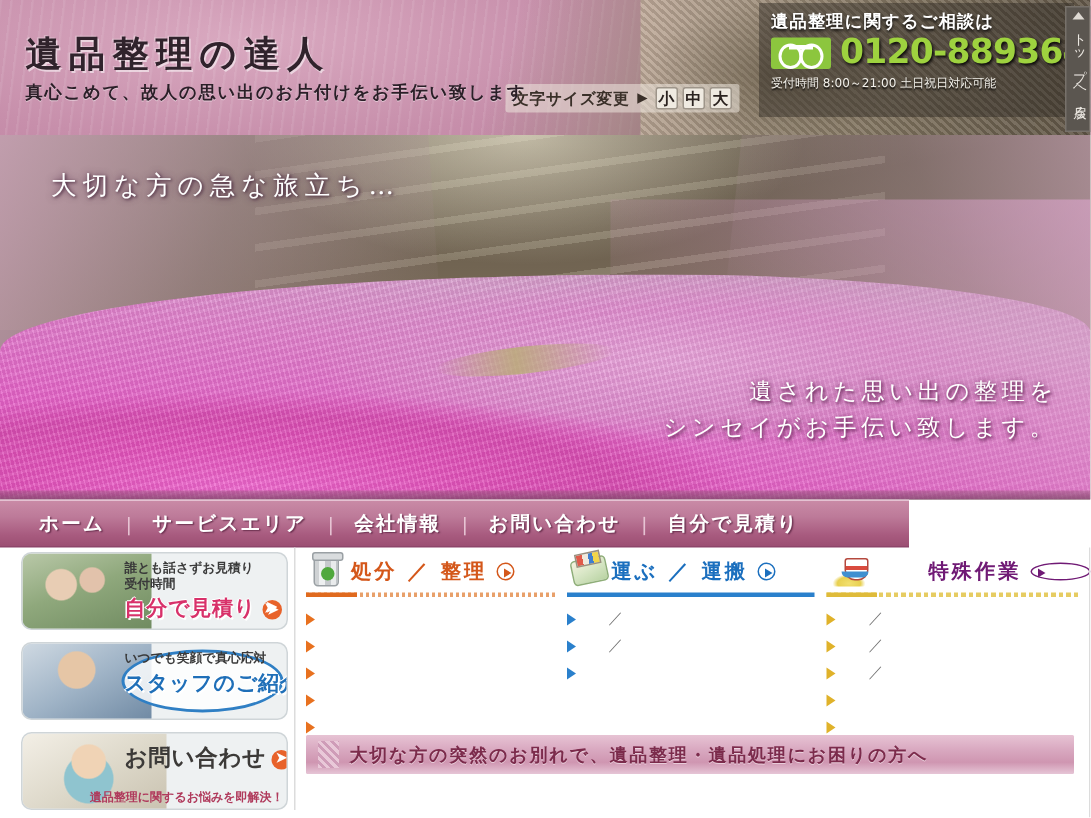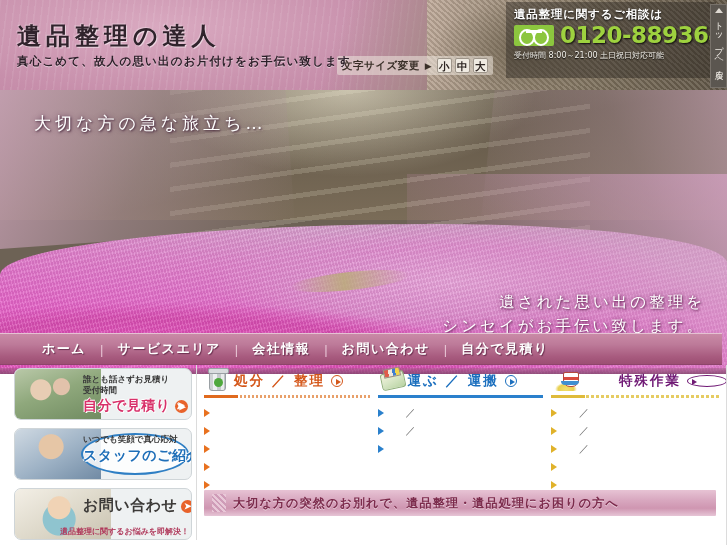--- a/index.html
+++ b/index.html
@@ -140,21 +140,21 @@
     margin-bottom: 3px;
   }
   #backToTop .btt-text {
     writing-mode: vertical-rl; font-size: 9px; color: #ece8e2;
     letter-spacing: 1.5px; font-family: "DejaVu Sans", sans-serif;
   }
 
   
   #hero {
     position: absolute; left: 0; top: 90px;
-    width: 727px; height: 284px;
+    width: 727px; height: 243px;
     overflow: hidden;
     background: #6d6255;
     padding-left: 32px;
   }
   #hero .sky {
     position: absolute; left: 0; top: 0; width: 727px; height: 130px;
     background:
       linear-gradient(168deg, rgba(255,248,225,0.30) 0%, rgba(255,245,215,0.0) 52%),
       radial-gradient(ellipse 260px 120px at 48% 0%, rgba(255,250,225,0.55), rgba(255,250,225,0) 72%),
       linear-gradient(180deg, #5e5344 0%, #6b5f4e 45%, #7a6c58 100%);
@@ -219,26 +219,26 @@
     text-align: right;
   }
   #hero .hero-bottom-edge {
     position: absolute; left: 0; bottom: 0; width: 727px; height: 6px;
     background: linear-gradient(180deg, rgba(160,90,130,.45), rgba(120,70,100,.75));
   }
 
   
   #nav {
     position: absolute; left: 0; top: 333px;
-    width: 722px; height: 32px;
+    width: 606px; height: 32px;
     background: linear-gradient(180deg, #c98aa6 0%, #bd7a99 35%, #a85b7f 75%, #9c4f73 100%);
     border-top: 1px solid #e4c2d2;
     border-bottom: 1px solid #8d456a;
     display: flex; align-items: center;
-    padding-left: 28px;
+    padding-left: 12px;
   }
   #nav a {
     color: #ffffff; text-decoration: none;
     font-size: 13px; font-weight: bold; letter-spacing: 1.5px;
     font-family: "DejaVu Serif", "Liberation Serif", serif;
     text-shadow: 1px 1px 1px rgba(90,35,65,.8);
     padding: 0 14px; white-space: nowrap; cursor: pointer;
   }
   #nav .navsep {
     color: #f0d3e0; font-size: 13px; opacity: .85;

